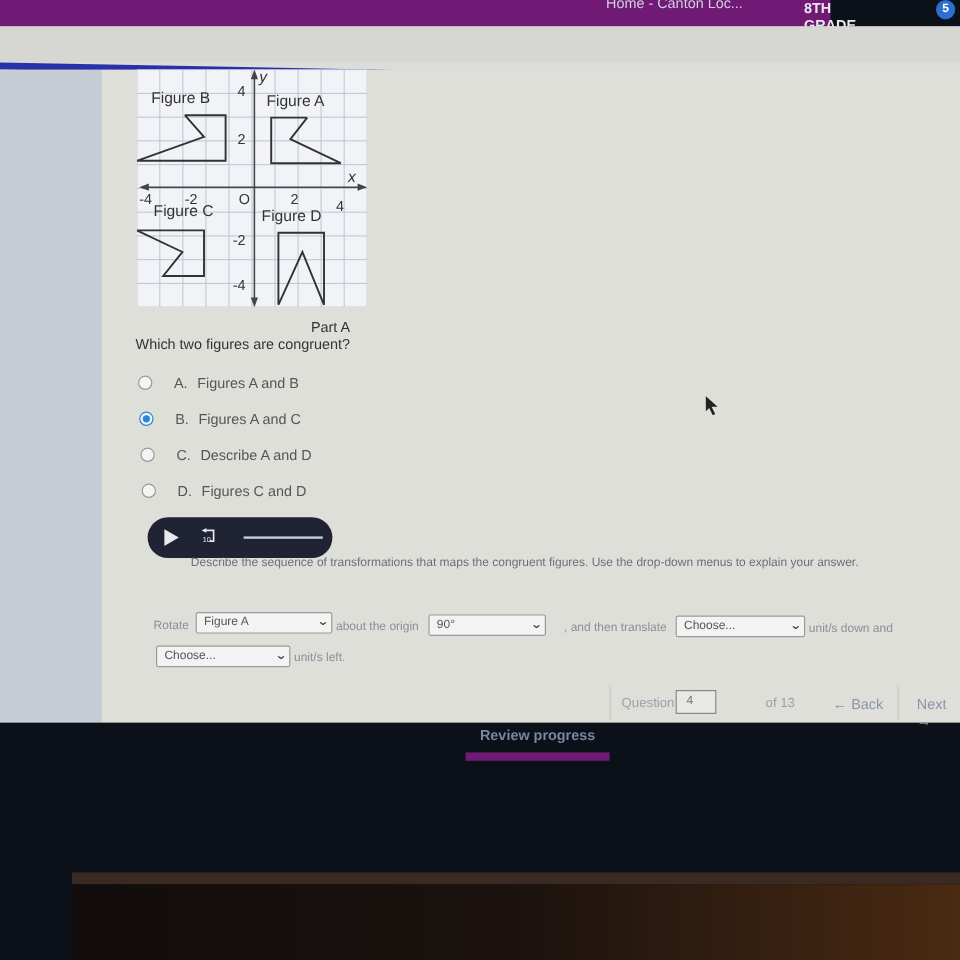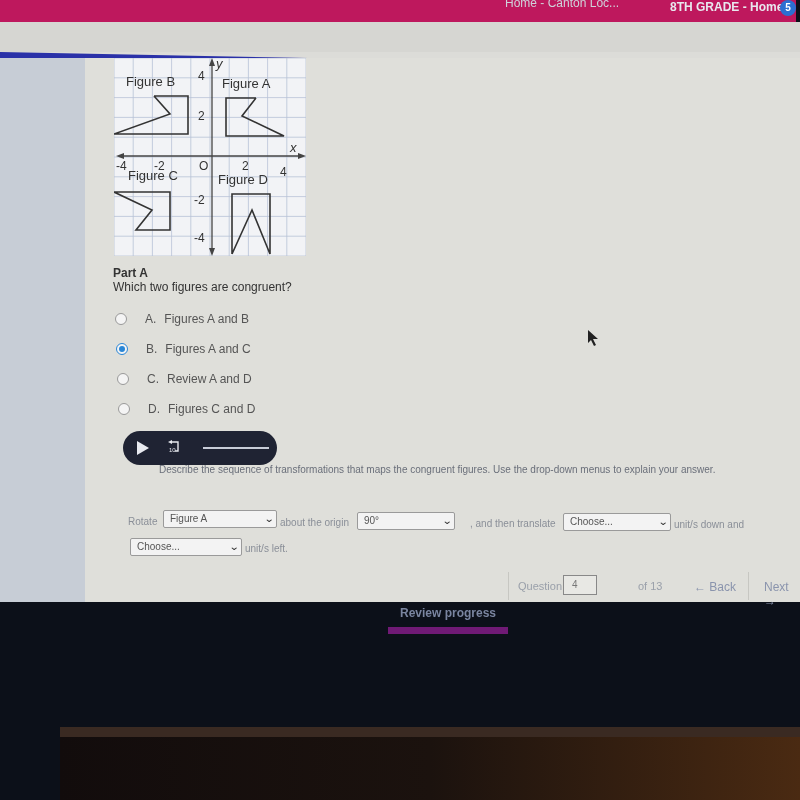--- a/index.html
+++ b/index.html
@@ -2,22 +2,22 @@
 <html><head>
 <meta charset="utf-8">
 <style>
   html, body { margin:0; padding:0; }
   body {
     width:800px; height:800px; overflow:hidden; position:relative;
     background:#0c1019;
     font-family:"Liberation Sans", sans-serif;
   }
   .topbar {
-    position:absolute; left:0; top:0; width:796px; height:22px;
-    background:#be185d; color:#e8e8ee;
+    position:absolute; left:0; top:0; width:692px; height:22px;
+    background:#701a75; color:#e8e8ee;
     font-size:12px; font-weight:bold;
   }
   .topbar .tab-left { position:absolute; left:505px; top:-4px; color:#cfd2da; font-weight:normal; }
   .topbar .tab-right { position:absolute; left:670px; top:0px; }
   .topbar .badge {
     position:absolute; left:780px; top:0px; width:16px; height:16px; border-radius:50%;
     background:#2c6fd1; color:#fff; font-size:10px; text-align:center; line-height:16px;
   }
   .screen {
     position:absolute; left:0; top:22px; width:800px; height:580px;
@@ -36,21 +36,21 @@
   }
   .content {
     position:absolute; left:85px; top:36px; width:715px; height:544px;
     background:#dfdfda;
   }
   .graph {
     position:absolute; left:114px; top:38px; width:192px; height:198px;
     background:#f2f3f6;
   }
   .part-a { position:absolute; left:113px; top:266px; font-size:12px; color:#333; }
-  .part-a .title { font-weight:bold; }
+  .part-a .title { font-weight:normal;text-align:right; }
   .opt {
     position:absolute; font-size:12px; color:#555; white-space:nowrap;
     display:flex; align-items:center;
   }
   .radio {
     width:10px; height:10px; border-radius:50%; border:1px solid #999;
     background:#f4f4f4; display:inline-block; margin-right:18px; position:relative;
   }
   .radio.selected { border-color:#2a86d6; }
   .radio.selected::after {
@@ -184,21 +184,21 @@
   <span>Figures A and B</span>
 </div>
 <div class="opt" style="left:116px;top:342px;">
   <span class="radio selected"></span>
   <span class="letter">B.</span>
   <span>Figures A and C</span>
 </div>
 <div class="opt" style="left:117px;top:372px;">
   <span class="radio"></span>
   <span class="letter">C.</span>
-  <span>Review A and D</span>
+  <span>Describe A and D</span>
 </div>
 <div class="opt" style="left:118px;top:402px;">
   <span class="radio"></span>
   <span class="letter">D.</span>
   <span>Figures C and D</span>
 </div>
 
 <div class="audio">
   <div class="play"></div>
   <div class="rewind">

